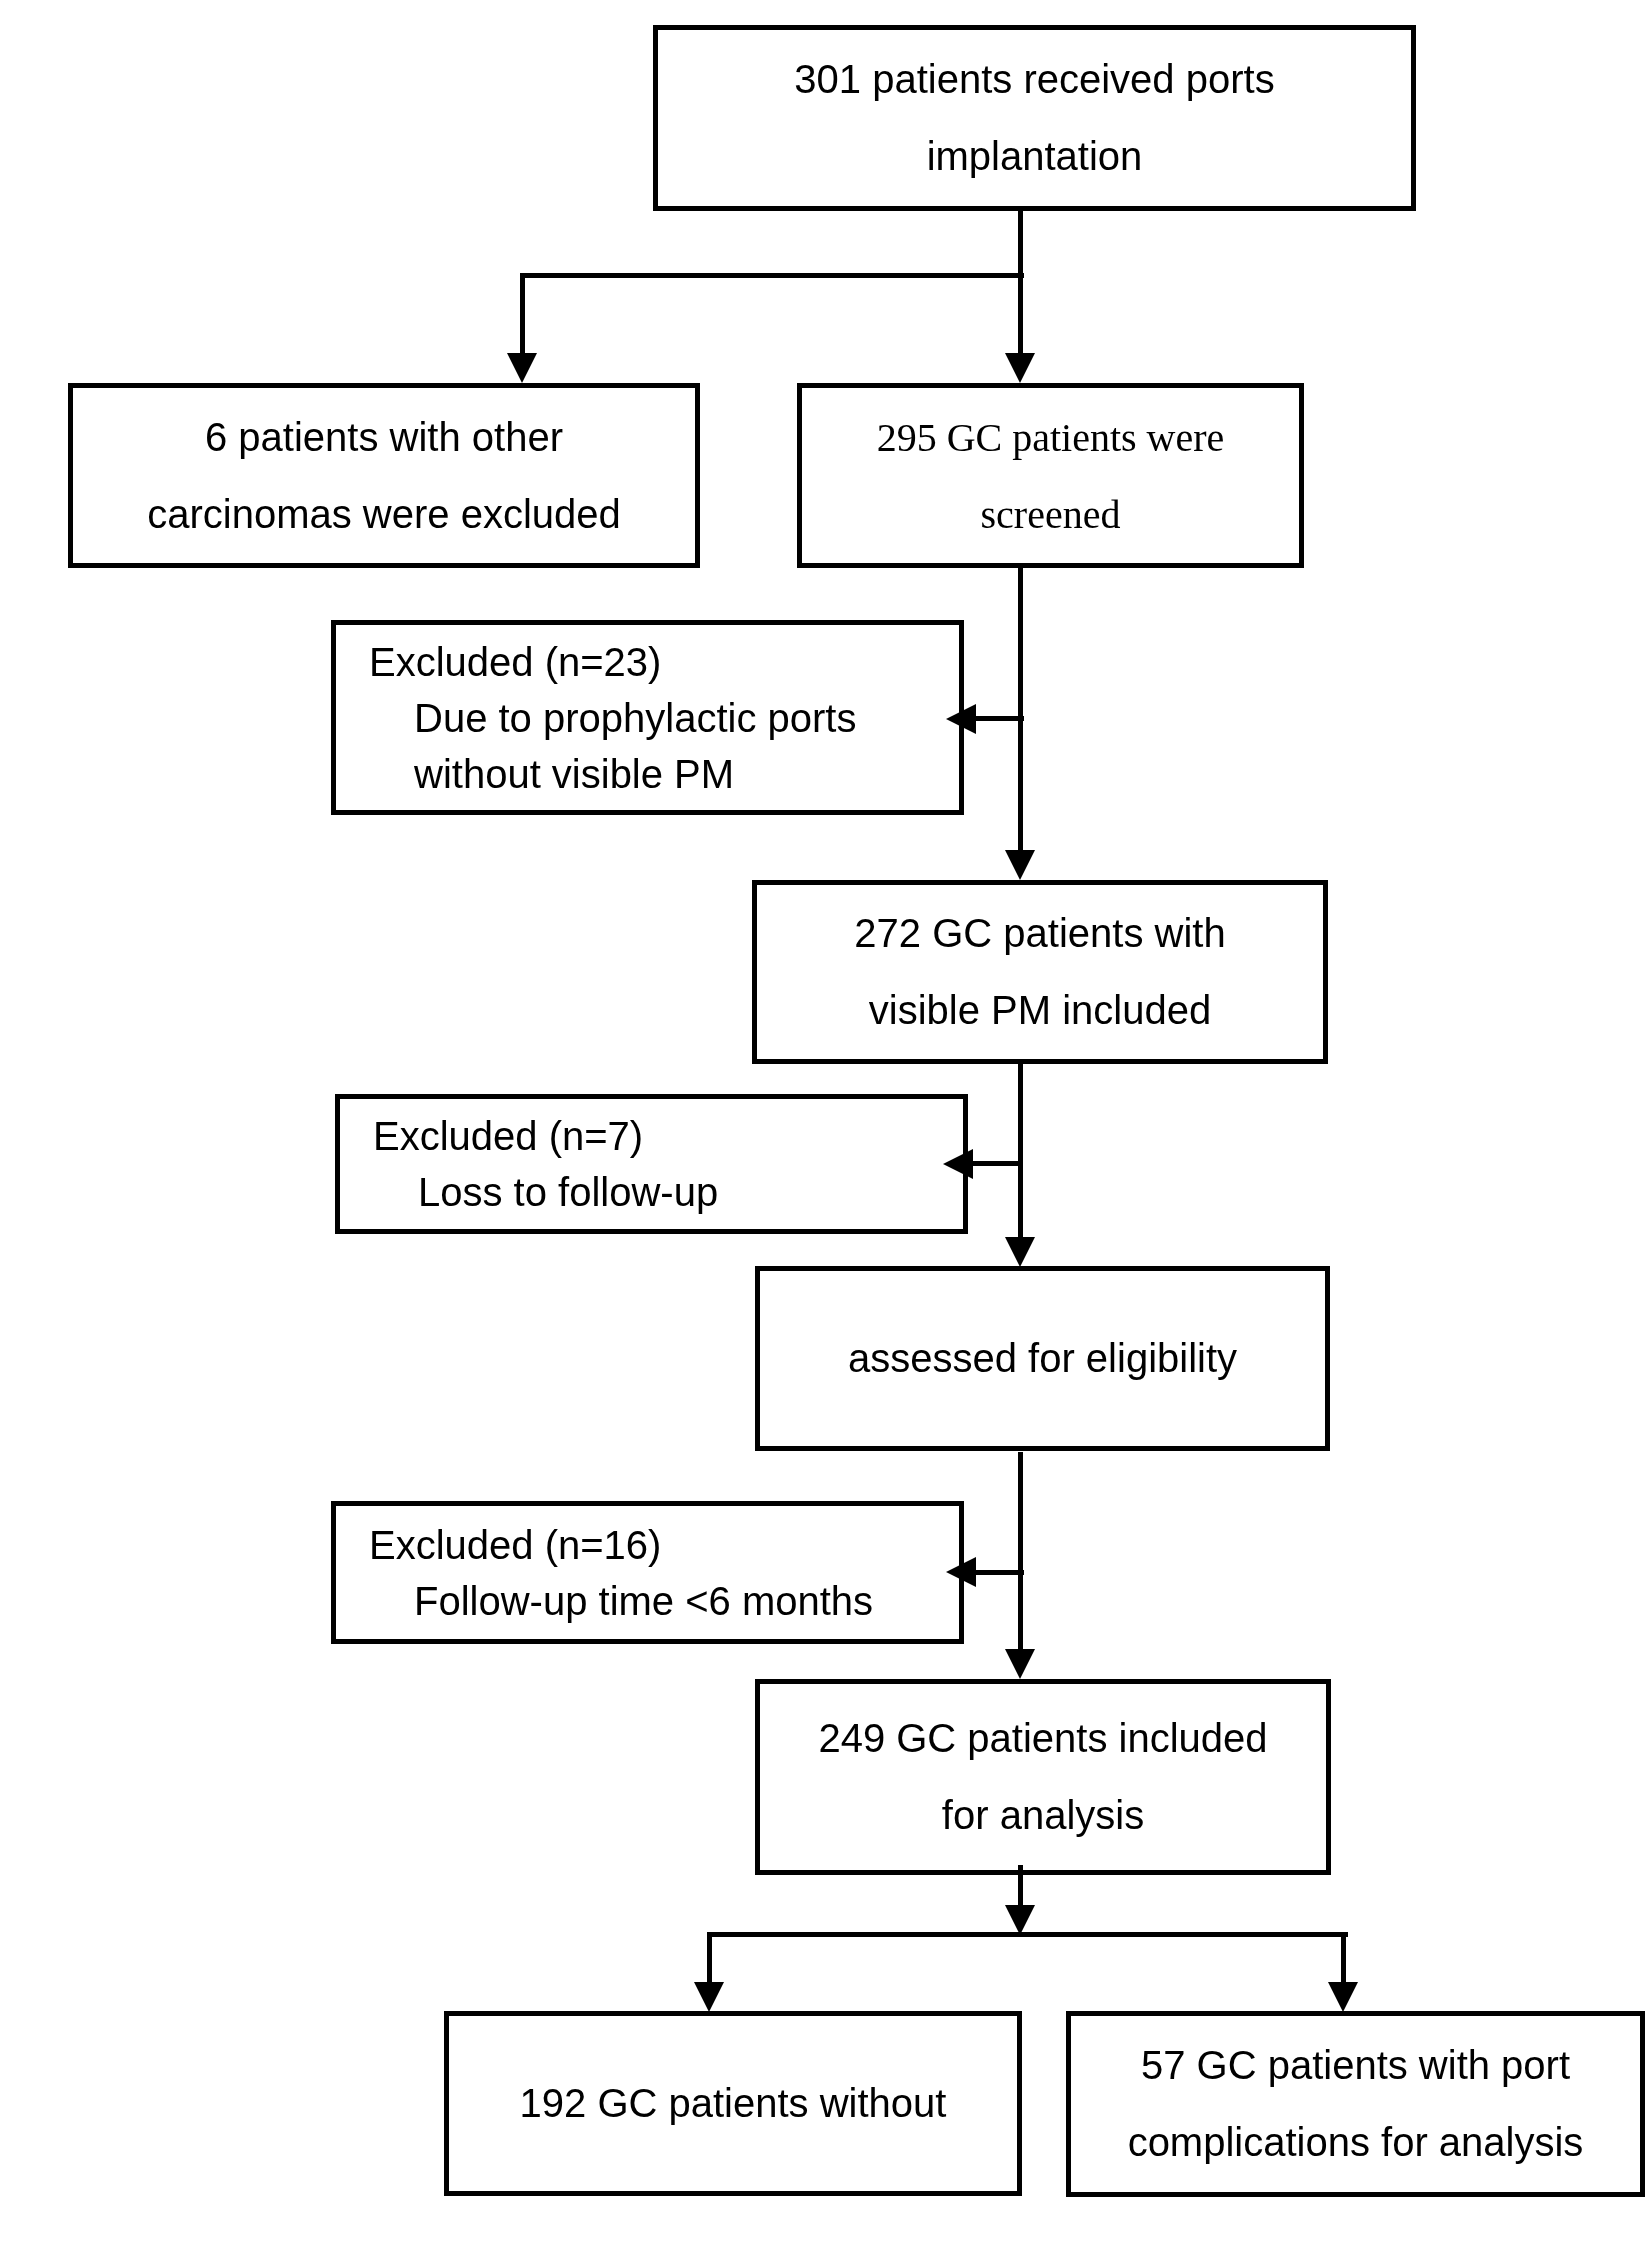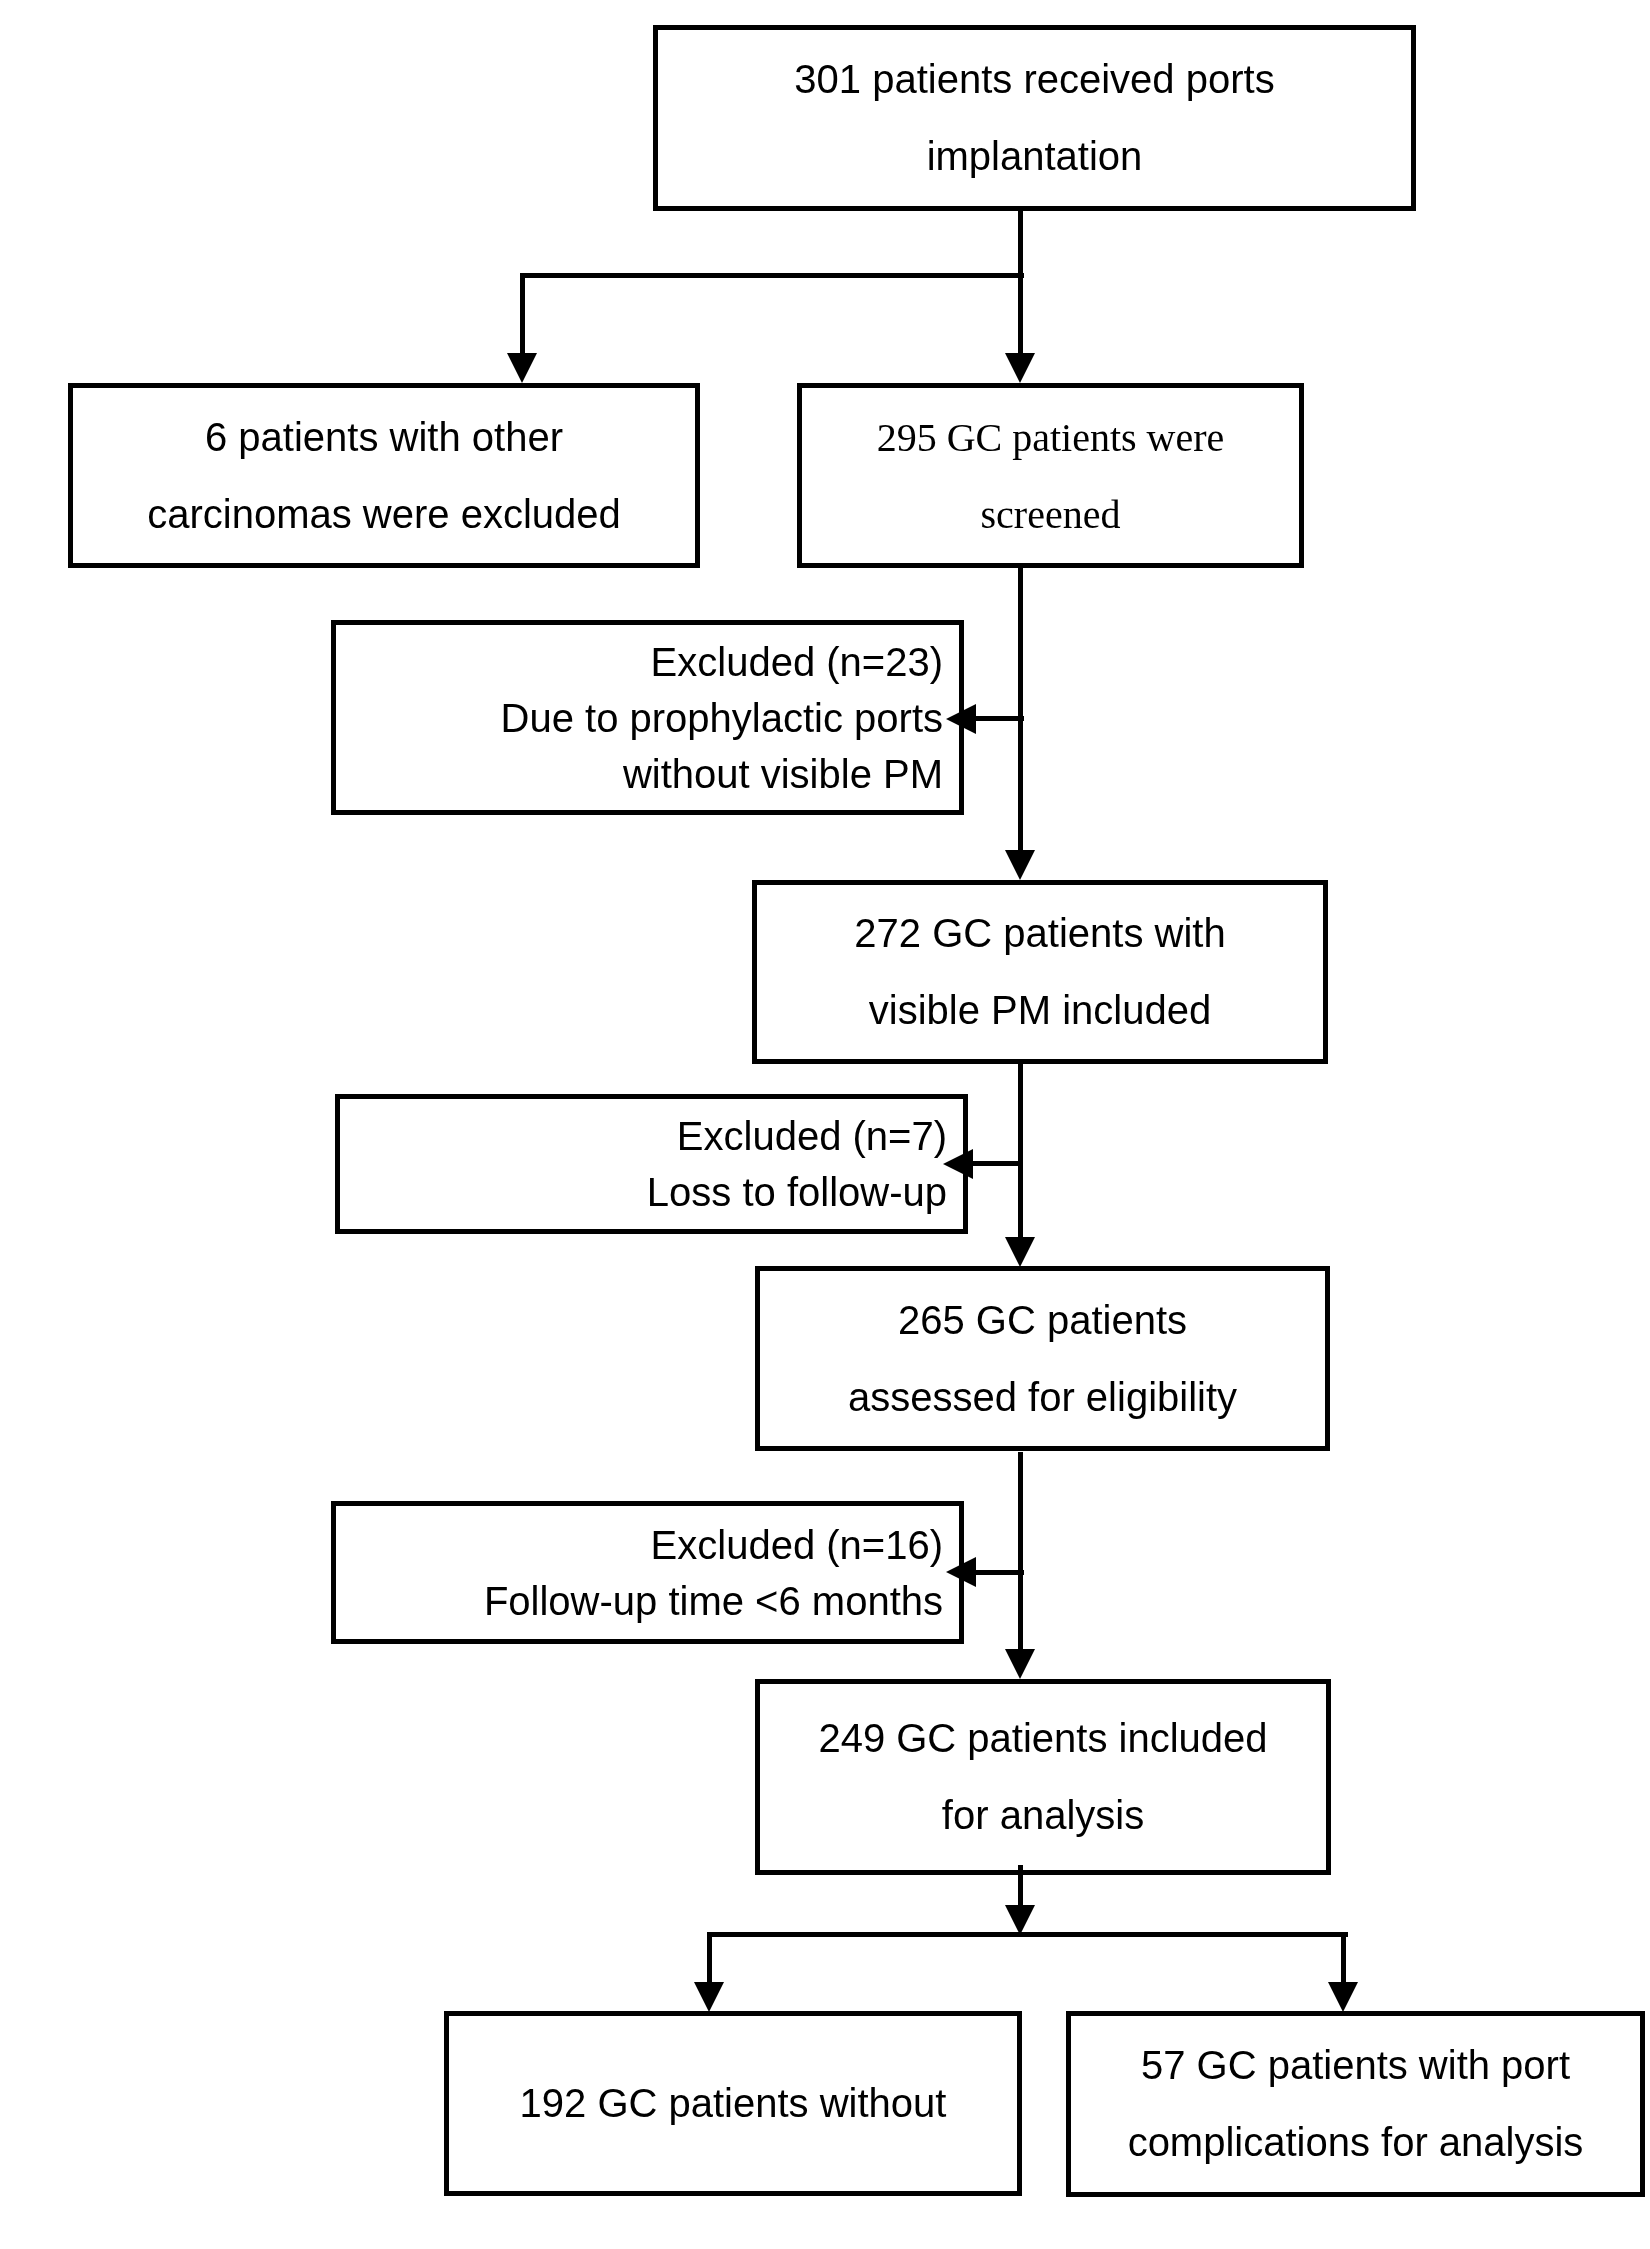--- a/index.html
+++ b/index.html
@@ -22,21 +22,21 @@
     font-size: 40px;
     color: #000000;
     margin-left: 18px;
   }
   .node.centered {
     align-items: center;
     text-align: center;
     line-height: 77px;
   }
   .node.leftalign {
-    align-items: flex-end;
+    align-items: flex-start;
     text-align: left;
     line-height: 56px;
     padding-left: 33px;
     padding-right: 16px;
   }
   .node .tline { display: block; white-space: nowrap; }
   .node .indent { margin-left: 45px; }
   .vline, .hline { position: absolute; background: #000000; }
   .arrow-down {
     position: absolute;
@@ -83,21 +83,20 @@
     <span class="tline">272 GC patients with</span>
     <span class="tline">visible PM included</span>
   </div>
 
   <div class="node leftalign" style="left:317px; top:1094px; width:633px; height:140px;">
     <span class="tline">Excluded (n=7)</span>
     <span class="tline indent">Loss to follow-up</span>
   </div>
 
   <div class="node centered" style="left:737px; top:1266px; width:575px; height:185px;">
-    <span class="tline">265 GC patients</span>
     <span class="tline">assessed for eligibility</span>
   </div>
 
   <div class="node leftalign" style="left:313px; top:1501px; width:633px; height:143px;">
     <span class="tline">Excluded (n=16)</span>
     <span class="tline indent">Follow-up time &lt;6 months</span>
   </div>
 
   <div class="node centered" style="left:737px; top:1679px; width:576px; height:196px;">
     <span class="tline">249 GC patients included</span>

